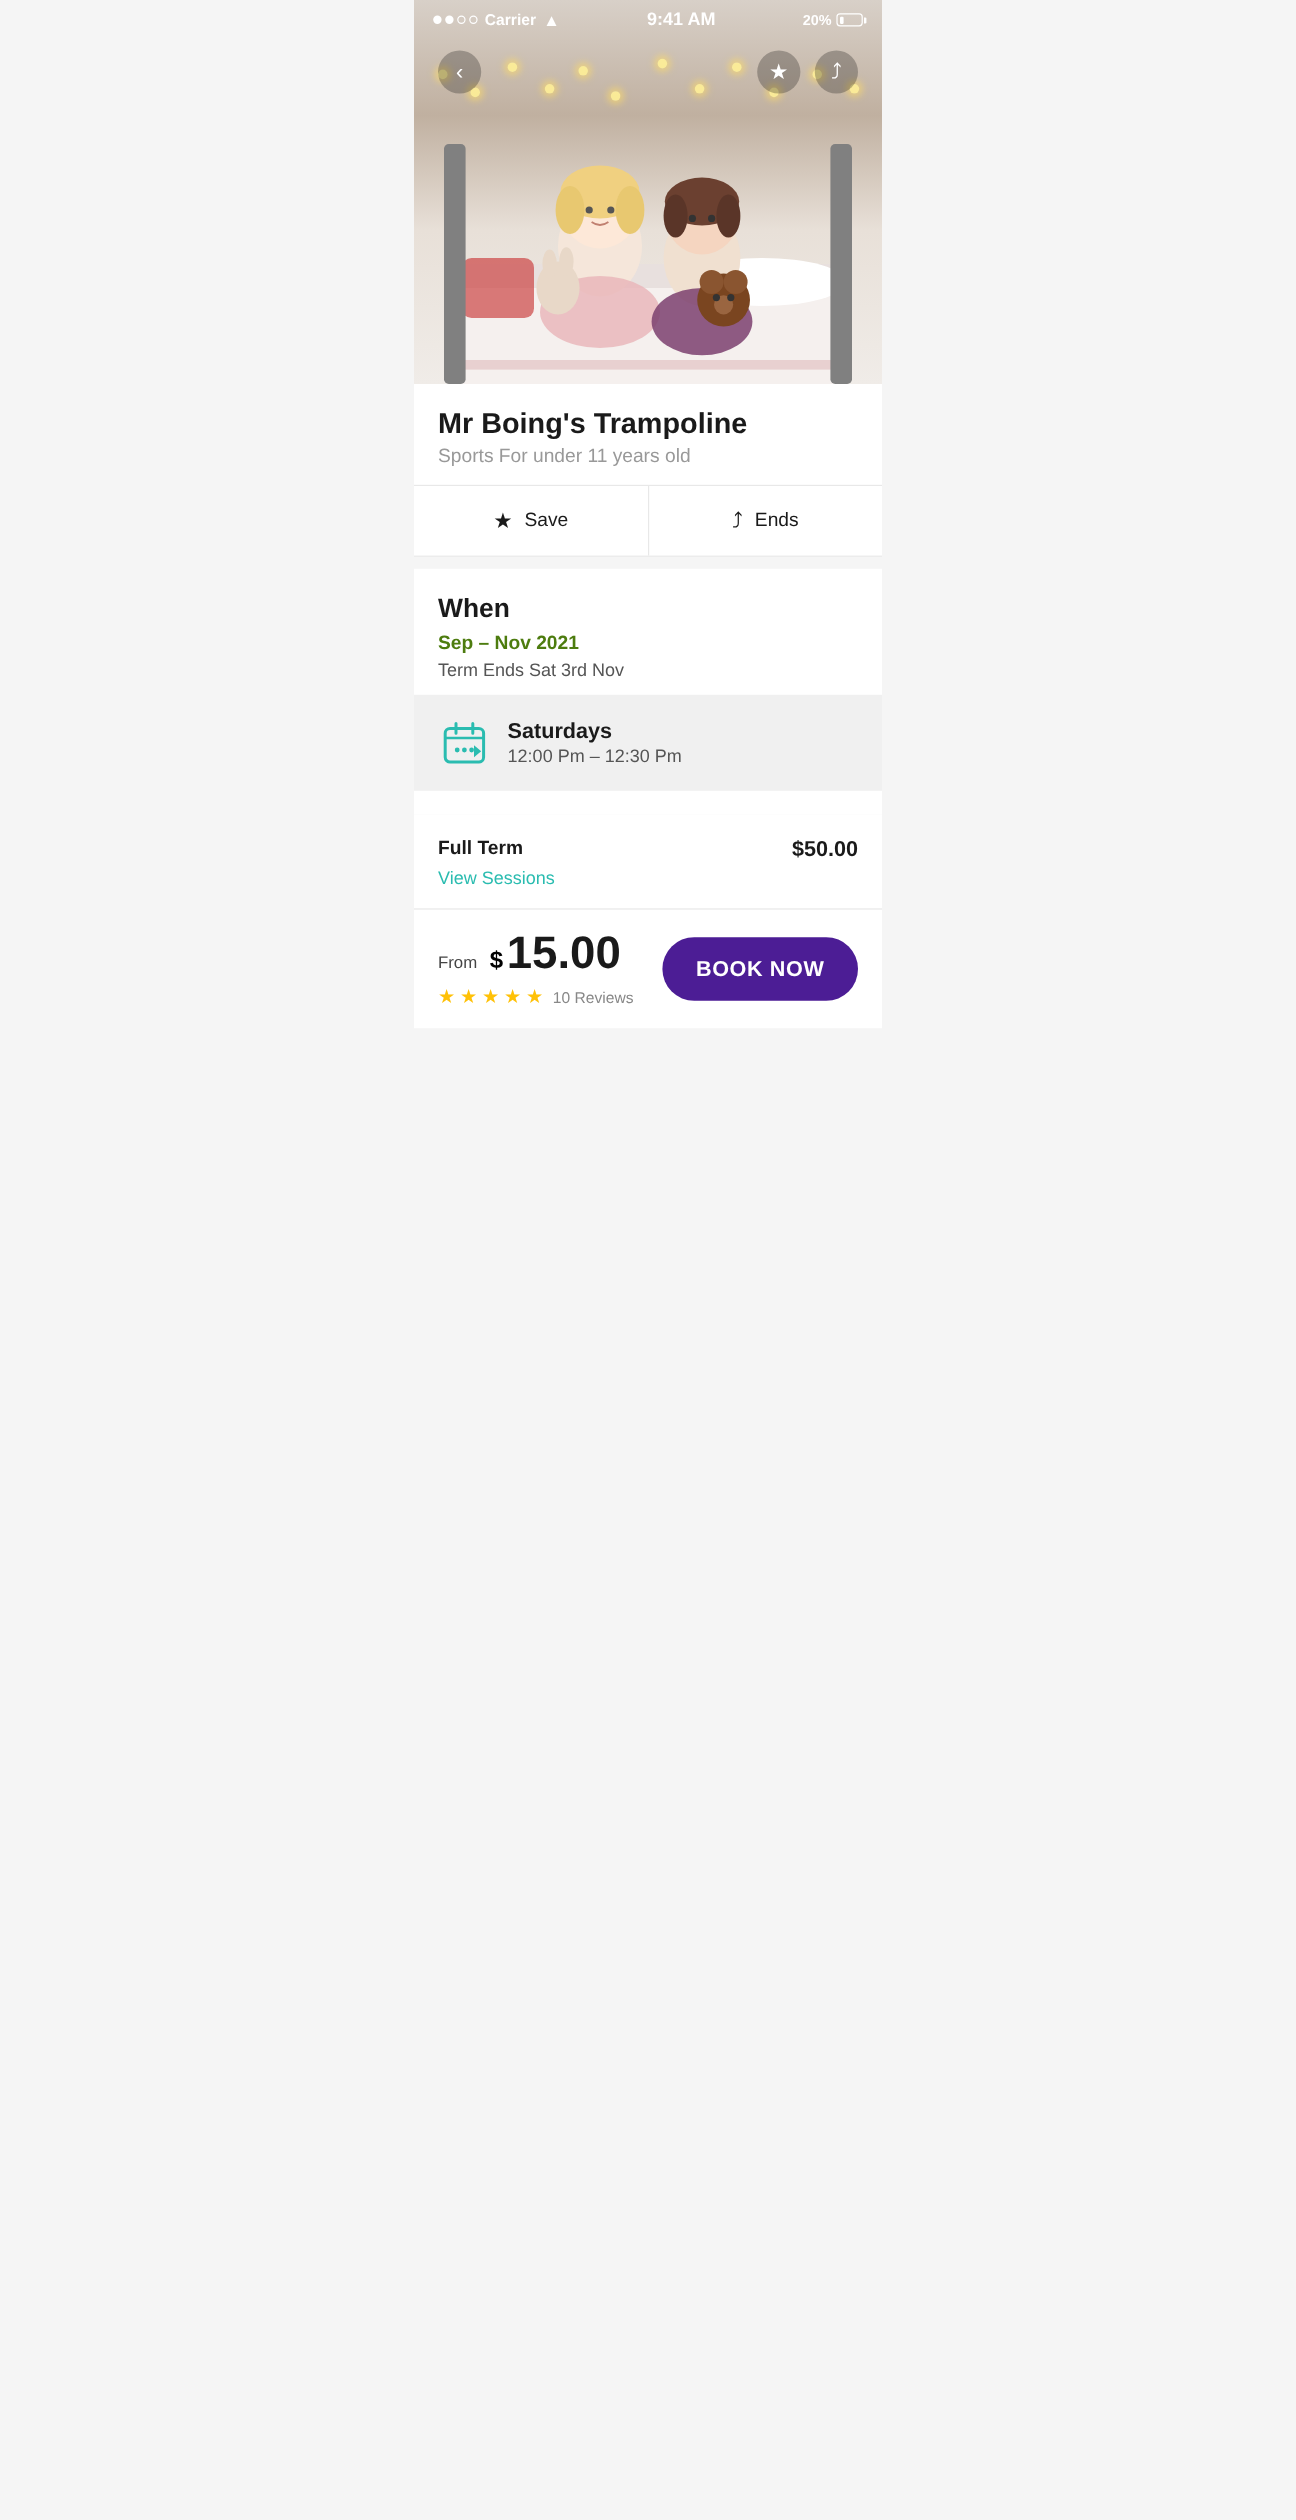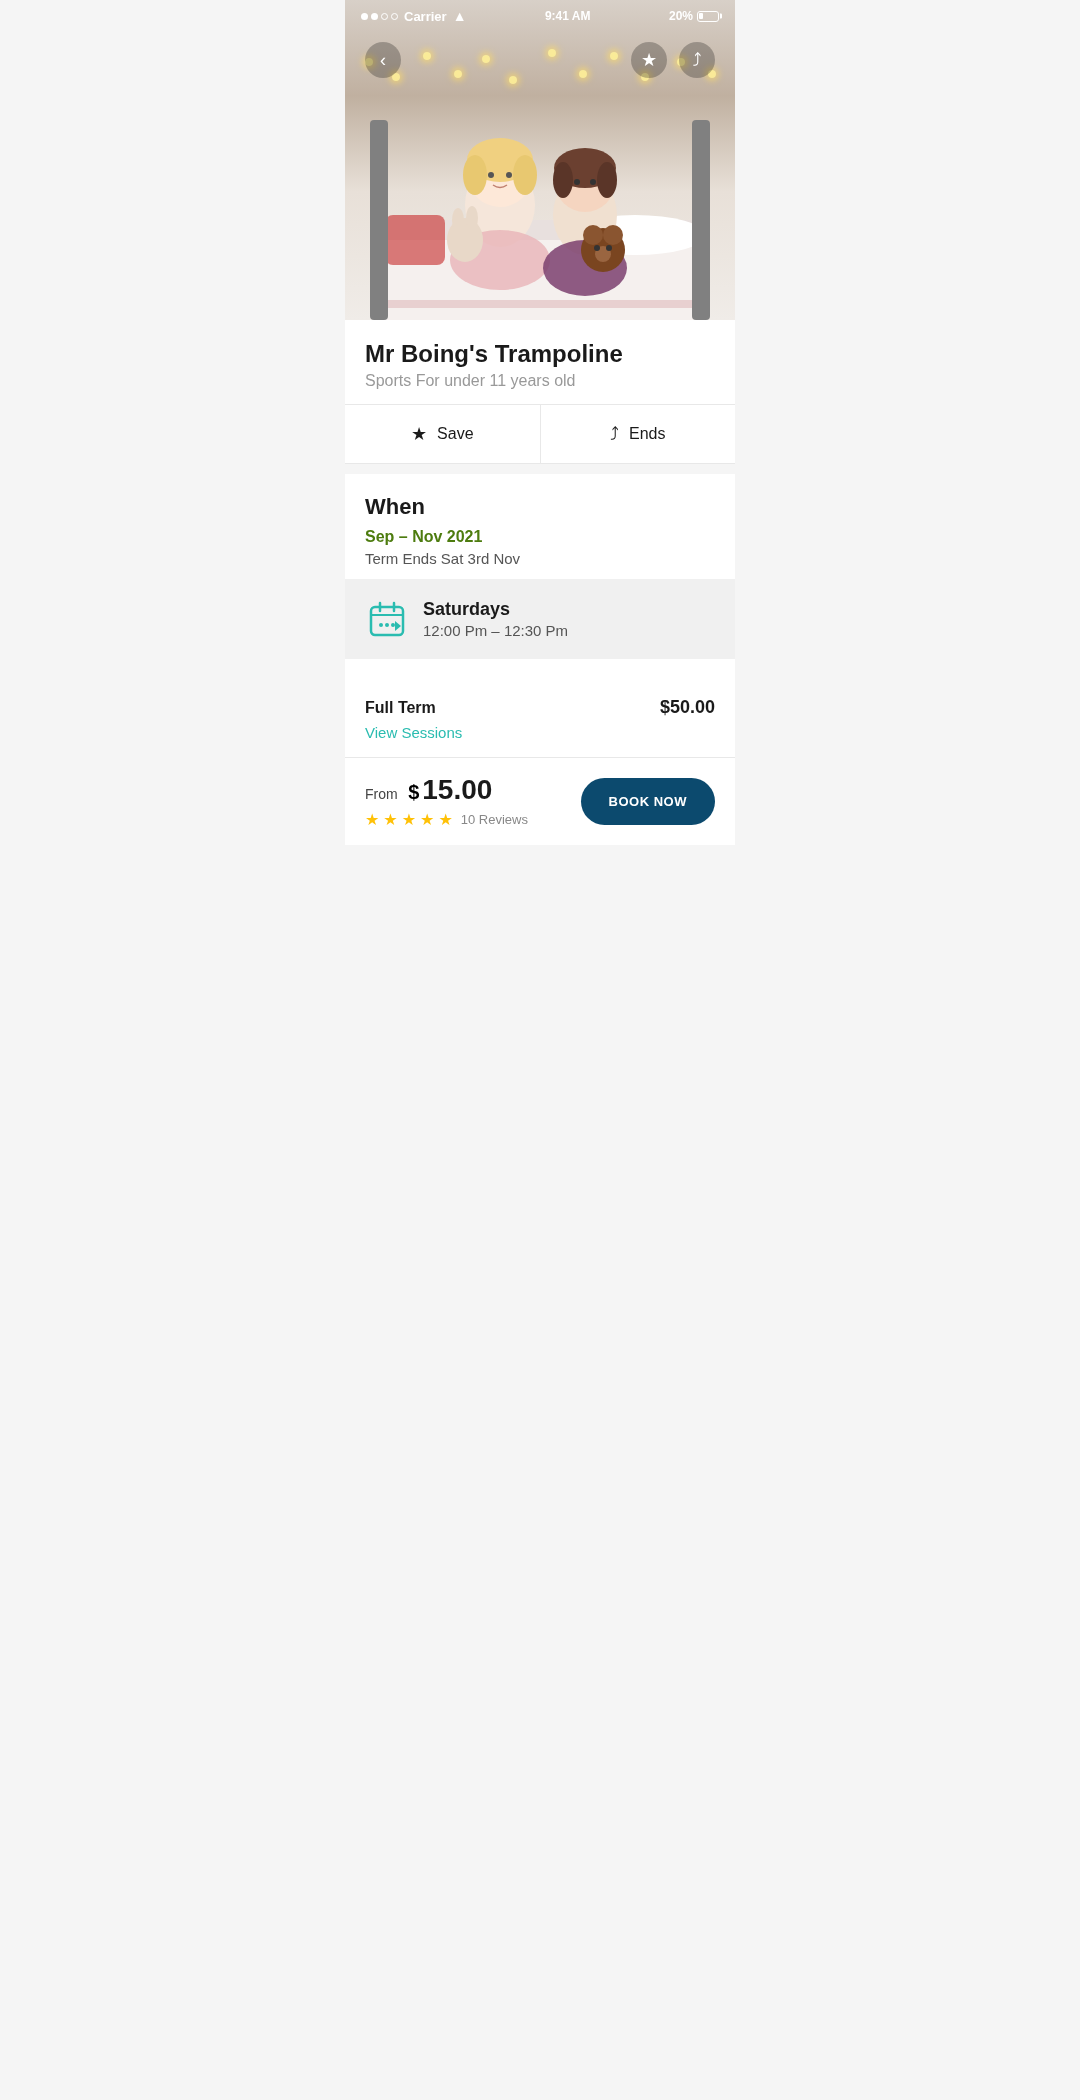--- a/index.html
+++ b/index.html
@@ -61,21 +61,21 @@
     .wifi-icon {
       font-size: 14px;
     }
 
     .carrier-text {
       font-size: 13px;
       font-weight: 600;
     }
 
     .status-center {
-      font-size: 12px;
+      font-size: 15px;
       font-weight: 600;
     }
 
     .status-right {
       display: flex;
       align-items: center;
       gap: 4px;
       font-size: 12px;
       font-weight: 600;
     }
@@ -364,21 +364,21 @@
       flex-direction: column;
     }
 
     .from-label {
       font-size: 14px;
       color: #444;
       margin-bottom: 2px;
     }
 
     .from-price {
-      font-size: 28px;
+      font-size: 38px;
       font-weight: 700;
       color: #1a1a1a;
     }
 
     .stars-row {
       display: flex;
       align-items: center;
       gap: 4px;
       margin-top: 4px;
     }
@@ -388,26 +388,26 @@
       font-size: 16px;
     }
 
     .reviews-count {
       font-size: 13px;
       color: #888;
       margin-left: 4px;
     }
 
     .book-btn {
-      background: #0c4a6e;
+      background: #4c1d95;
       color: white;
       border: none;
       border-radius: 28px;
       padding: 16px 28px;
-      font-size: 13px;
+      font-size: 18px;
       font-weight: 700;
       letter-spacing: 0.5px;
       cursor: pointer;
       text-transform: uppercase;
     }
 
     .price-line {
       display: flex;
       align-items: baseline;
       gap: 3px;

